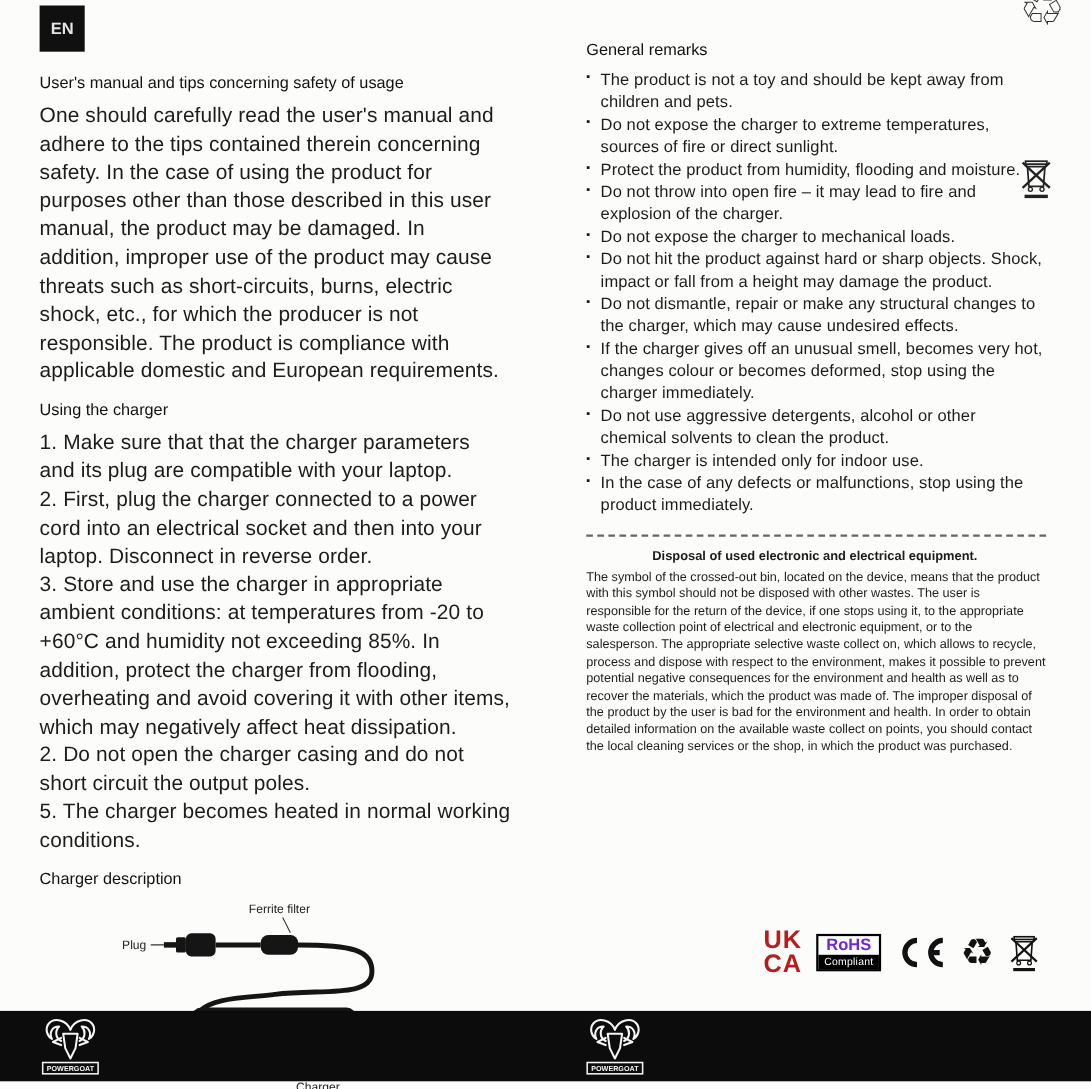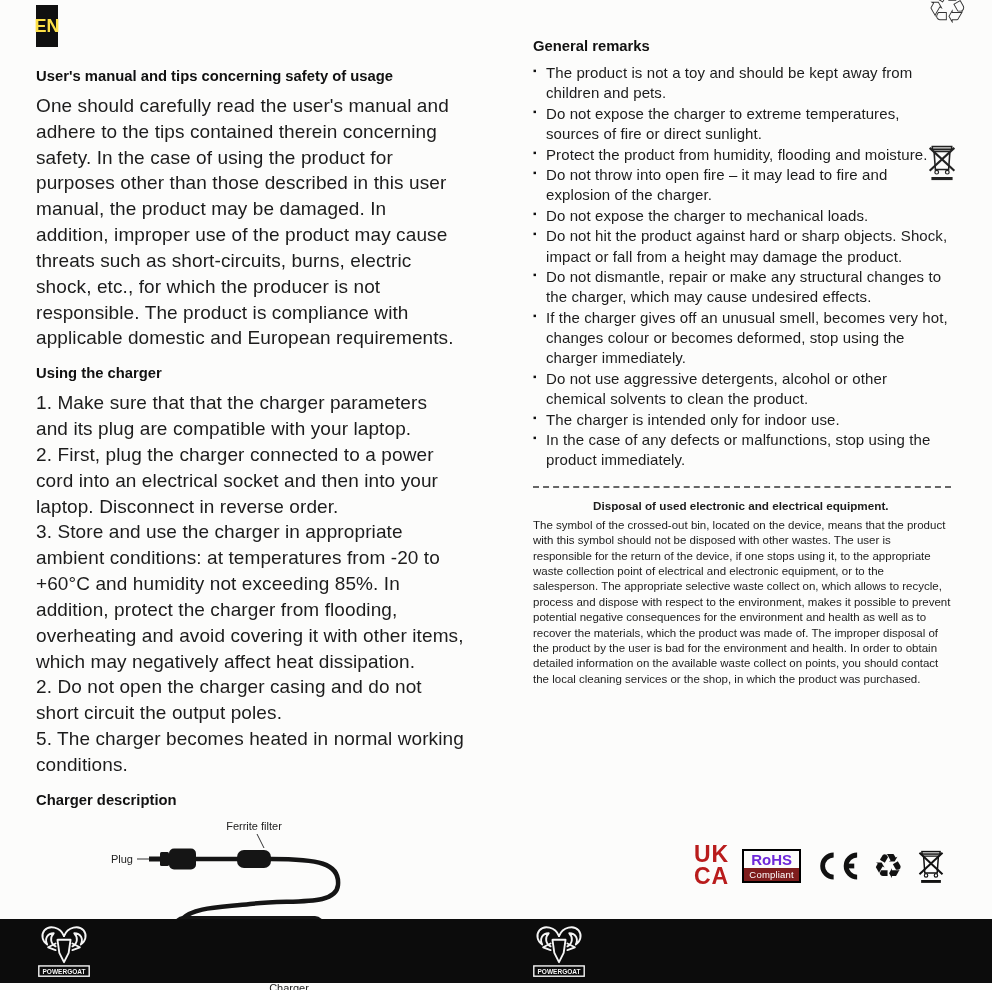--- a/index.html
+++ b/index.html
@@ -1,44 +1,44 @@
 <!DOCTYPE html>
 <html><head>
 <meta charset="utf-8">
 <style>
   html,body{margin:0;padding:0;}
   body{width:992px;height:990px;overflow:hidden;background:#e8e8e8;}
   .page{position:relative;width:992px;height:990px;background:#fcfcfb;overflow:hidden;
         font-family:"Liberation Sans",sans-serif;color:#1c1c1c;}
-  .lang-badge{position:absolute;left:36px;top:5px;width:22px;height:42px;background:#101010;
-        color:#fde047;font-weight:700;font-size:18px;display:flex;align-items:center;justify-content:center;}
+  .lang-badge{position:absolute;left:36px;top:5px;width:41px;height:42px;background:#101010;
+        color:#e5e5e5;font-weight:700;font-size:15px;display:flex;align-items:center;justify-content:center;}
   .col{position:absolute;}
   .col-left{left:36px;top:68px;width:428px;}
   .col-right{left:533px;top:38px;width:418px;}
-  .heading{font-size:14.8px;font-weight:700;margin:0 0 9px;color:#111;}
+  .heading{font-size:14.8px;font-weight:400;margin:0 0 9px;color:#111;}
   .mt{margin-top:14px;}
   .body-text,.step{font-size:19px;line-height:1.36;margin:0;letter-spacing:0.1px;}
   ul.bullets{margin:0;padding:0;list-style:none;}
   ul.bullets li{position:relative;padding-left:13px;font-size:15px;line-height:1.36;letter-spacing:0.1px;}
   ul.bullets li::before{content:"▪";position:absolute;left:0;top:1px;font-size:10px;color:#111;}
   .divider{border:0;border-top:2px dashed #666;margin:15px 0 11px;}
   .disposal-heading{font-size:11.7px;font-weight:700;margin:0 12px 6px;padding-left:48px;}
   .disposal-body{font-size:11.5px;line-height:1.34;margin:0;}
   .diagram{display:block;margin:4px 0 0;}
   .dlabel{font-size:11px;fill:#222;font-family:"Liberation Sans",sans-serif;}
   .dline{stroke:#333;stroke-width:1;}
   .set-line{margin-top:16px;font-size:16px;}
   .set-label{font-weight:700;}
   .set-item{margin-left:10px;position:relative;padding-left:12px;}
   .set-item::before{content:"▪";position:absolute;left:0;top:0;font-size:9px;}
   .badges-row{position:absolute;left:694px;top:844px;display:flex;align-items:center;gap:13px;}
   .ukca{font-size:23px;font-weight:700;line-height:0.94;letter-spacing:1px;color:#b91c1c;}
   .rohs{border:2.5px solid #000;text-align:center;}
   .rohs-name{font-size:15px;font-weight:700;padding:0 7px;color:#6d28d9;}
-  .rohs-sub{background:#7f1d1d;color:#fff;font-size:9.5px;padding:1px 4px;letter-spacing:0.2px;}
+  .rohs-sub{background:#000000;color:#fff;font-size:9.5px;padding:1px 4px;letter-spacing:0.2px;}
   .recycle{font-size:34px;line-height:1;color:#111;}
   .corner-recycle{position:absolute;top:-20px;right:24px;font-size:46px;color:#333;}
   .margin-weee{position:absolute;left:927px;top:140px;}
   .footer-bar{position:absolute;left:0;top:919px;width:992px;height:64px;background:#0c0c0c;}
   .brand-logo{position:absolute;top:2px;}
   .brand-logo.first{left:36px;}
   .brand-logo.second{left:531px;}
 </style>
 </head>
 <body>

